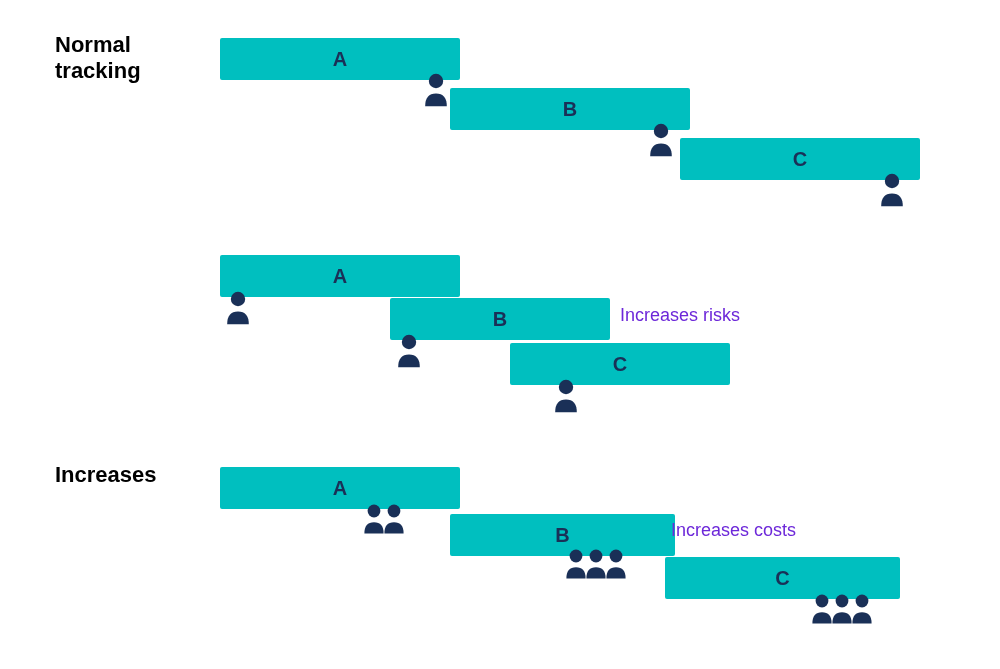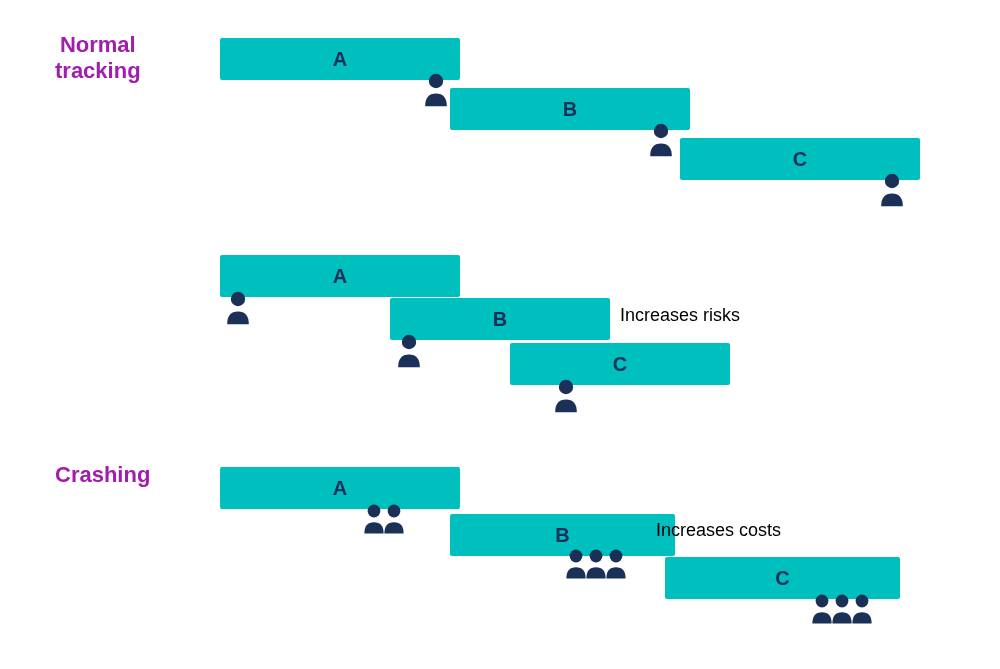--- a/index.html
+++ b/index.html
@@ -17,23 +17,22 @@
       top: 0; left: 0;
       width: 1000px;
       height: 669px;
     }
 
     
     .section-label {
       position: absolute;
       font-weight: bold;
       font-size: 22px;
-      color: #a21caf;
+      color: #000000;
       line-height: 1.2;
-      text-align: center;
     }
 
     
     .bar {
       position: absolute;
       height: 42px;
       background: #00bfbf;
       border-radius: 2px;
       display: flex;
       align-items: center;
@@ -70,21 +69,21 @@
       height: 32px;
     }
     .person-group svg:not(:first-child) {
       margin-left: -8px;
     }
 
     
     .annotation {
       position: absolute;
       font-size: 18px;
-      color: #000000;
+      color: #6d28d9;
     }
   </style>
 </head>
 <body>
 
 <div class="diagram-container">
 
   <div class="section-label" style="left:55px; top:32px;">
     <span>Normal</span><br>
     <span>tracking</span>
@@ -153,21 +152,21 @@
   <div class="person" style="left:550px; top:378px;">
     <svg viewBox="0 0 32 40" fill="#1a3057">
       <circle cx="16" cy="10" r="8"></circle>
       <path d="M4 38 Q4 24 16 24 Q28 24 28 38Z"></path>
     </svg>
   </div>
 
   <div class="annotation" style="left:620px; top:305px;">Increases risks</div>
 
   <div class="section-label" style="left:55px; top:462px;">
-    <span>Crashing</span>
+    <span>Increases</span>
   </div>
 
   <div class="bar" style="left:220px; top:467px; width:240px;">
     <span class="bar-label">A</span>
   </div>
 
   <div class="person-group" style="left:360px; top:503px;">
     <svg viewBox="0 0 32 40" fill="#1a3057">
       <circle cx="16" cy="10" r="8"></circle>
       <path d="M4 38 Q4 24 16 24 Q28 24 28 38Z"></path>
@@ -209,15 +208,15 @@
     <svg viewBox="0 0 32 40" fill="#1a3057">
       <circle cx="16" cy="10" r="8"></circle>
       <path d="M4 38 Q4 24 16 24 Q28 24 28 38Z"></path>
     </svg>
     <svg viewBox="0 0 32 40" fill="#1a3057">
       <circle cx="16" cy="10" r="8"></circle>
       <path d="M4 38 Q4 24 16 24 Q28 24 28 38Z"></path>
     </svg>
   </div>
 
-  <div class="annotation" style="left:656px; top:520px;text-align:right;">Increases costs</div>
+  <div class="annotation" style="left:671px; top:520px;text-align:right;">Increases costs</div>
 
 </div>
 
 </body></html>

